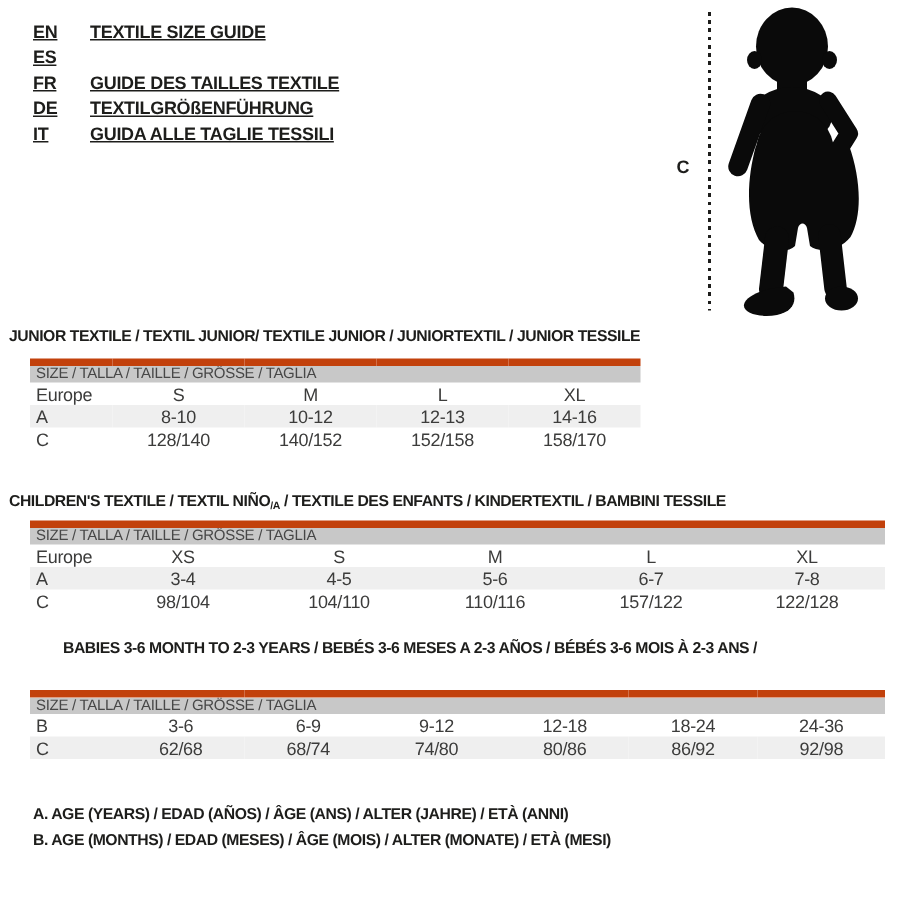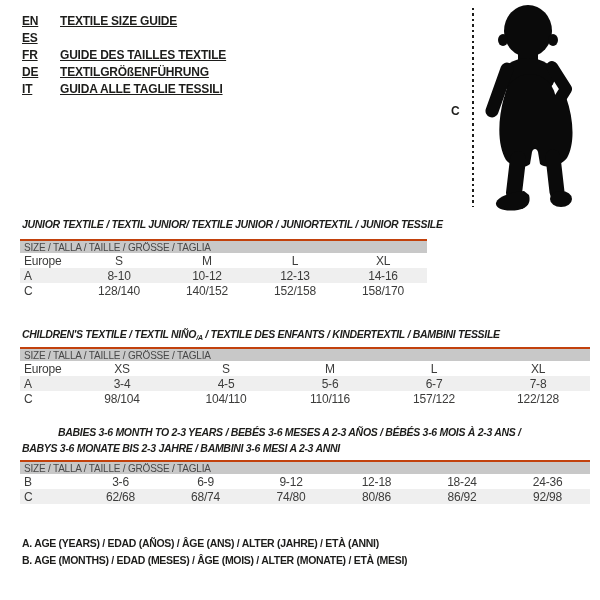--- a/index.html
+++ b/index.html
@@ -21,26 +21,26 @@
   .lang-row{display:flex;line-height:17px;font-size:12px;font-weight:bold;letter-spacing:-0.2px;text-decoration:underline;}
   .lang-code{width:38px;}
   
   .measure-line{
     position:absolute;left:472px;top:8px;width:2px;height:199px;
     background-image:repeating-linear-gradient(to bottom,var(--ink) 0 2.5px,transparent 2.5px 5.5px);
   }
   .height-label{position:absolute;left:451px;top:104px;font-size:12px;font-weight:bold;}
   .baby-svg{position:absolute;left:480px;top:3px;}
   
-  .sec-title{position:absolute;left:22px;font-size:10.5px;font-weight:bold;letter-spacing:-0.3px;line-height:16px;white-space:nowrap;font-style:italic;}
+  .sec-title{position:absolute;left:6px;font-size:10.5px;font-weight:bold;letter-spacing:-0.3px;line-height:16px;white-space:nowrap;}
   .sec-title sub{font-size:7px;vertical-align:-2px;letter-spacing:-0.2px;}
   
   table.sizes{position:absolute;left:20px;border-collapse:collapse;table-layout:fixed;}
   table.sizes th.band{
-    background:var(--band-gray);border-top:2px solid #c2410c;
+    background:var(--band-gray);border-top:5px solid #c2410c;
     font-weight:normal;font-size:10px;color:#474747;text-align:left;
     padding:0 0 0 4px;height:13px;letter-spacing:-0.2px;white-space:nowrap;overflow:hidden;
   }
   table.sizes td{
     height:15px;font-size:12px;color:var(--table-text);text-align:center;
     letter-spacing:-0.2px;padding:0;vertical-align:middle;white-space:nowrap;
   }
   table.sizes td.rowlabel{text-align:left;padding-left:4px;}
   table.sizes tr.shaded td{background:var(--row-shade);}
   
@@ -170,21 +170,20 @@
         <td>98/104</td>
         <td>104/110</td>
         <td>110/116</td>
         <td>157/122</td>
         <td>122/128</td>
       </tr>
     </tbody>
   </table>
 
   <div class="sec-title" style="top:424px;margin-left:36px;">BABIES 3-6 MONTH TO 2-3 YEARS / BEBÉS 3-6 MESES A 2-3 AÑOS / BÉBÉS 3-6 MOIS À 2-3 ANS /</div>
-  <div class="sec-title" style="top:440px;">BABYS 3-6 MONATE BIS 2-3 JAHRE / BAMBINI 3-6 MESI A 2-3 ANNI</div>
   <table class="sizes" style="top:460px;width:570px;">
     <colgroup>
       <col style="width:58px">
         <col style="width:85px">
         <col style="width:85px">
         <col style="width:86px">
         <col style="width:85px">
         <col style="width:86px">
         <col style="width:85px">
     </colgroup>

